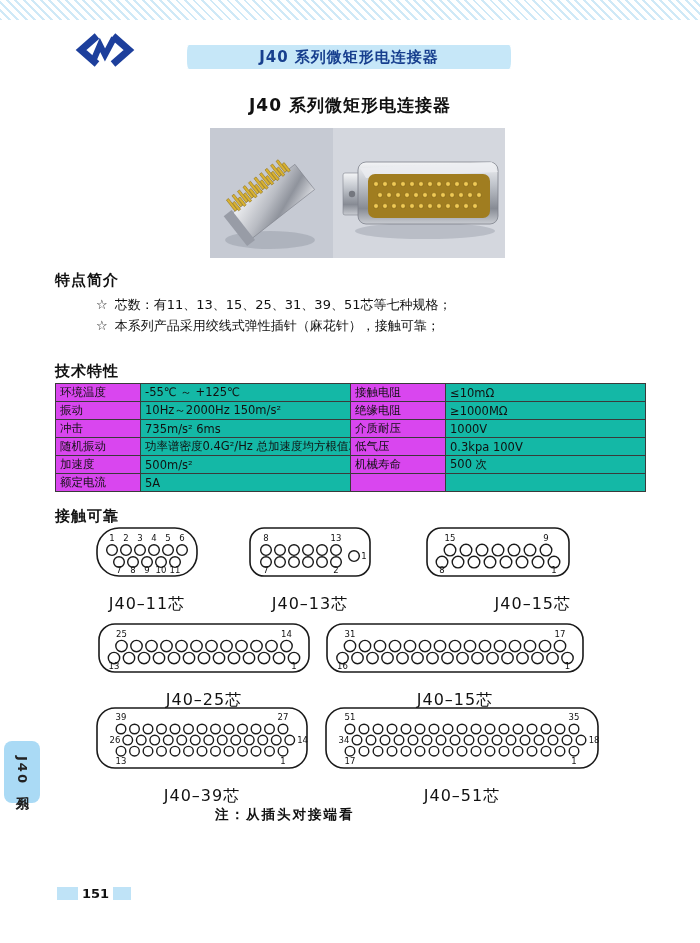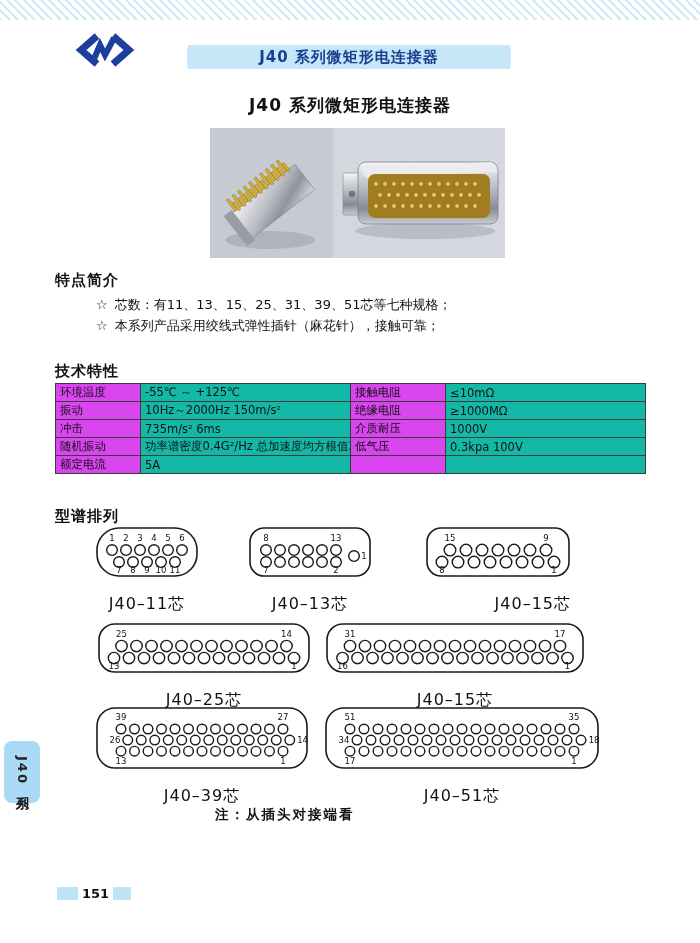--- a/index.html
+++ b/index.html
@@ -204,29 +204,35 @@
         <td class="lbl">介质耐压</td>
         <td class="val">1000V</td>
       </tr>
       <tr>
         <td class="lbl">随机振动</td>
         <td class="val">功率谱密度0.4G²/Hz 总加速度均方根值23.1G</td>
         <td class="lbl">低气压</td>
         <td class="val">0.3kpa 100V</td>
       </tr>
       <tr>
+        <td class="lbl">加速度</td>
+        <td class="val">500m/s²</td>
+        <td class="lbl">机械寿命</td>
+        <td class="val">500 次</td>
+      </tr>
+      <tr>
         <td class="lbl">额定电流</td>
         <td class="val">5A</td>
         <td class="lbl"></td>
         <td class="val"></td>
       </tr>
     </tbody>
 </table>
 
-<div class="abs sec-heading" style="left:55px;top:507px;">型谱排列</div>
+<div class="abs sec-heading" style="left:55px;top:507px;">接触可靠</div>
 
 <div class="conn" style="left:95px;top:526px;width:104px;">
   <svg viewBox="-2 -2 104 52" width="104" height="52">
       <rect x="0" y="0" width="100" height="48" rx="22" fill="none" stroke="#1a1a1a" stroke-width="1.6"></rect>
       <circle cx="15" cy="22.080000000000002" r="5.32" fill="none" stroke="#1a1a1a" stroke-width="1.4"></circle>
       <circle cx="29" cy="22.080000000000002" r="5.32" fill="none" stroke="#1a1a1a" stroke-width="1.4"></circle>
       <circle cx="43" cy="22.080000000000002" r="5.32" fill="none" stroke="#1a1a1a" stroke-width="1.4"></circle>
       <circle cx="57" cy="22.080000000000002" r="5.32" fill="none" stroke="#1a1a1a" stroke-width="1.4"></circle>
       <circle cx="71" cy="22.080000000000002" r="5.32" fill="none" stroke="#1a1a1a" stroke-width="1.4"></circle>
       <circle cx="85" cy="22.080000000000002" r="5.32" fill="none" stroke="#1a1a1a" stroke-width="1.4"></circle>

